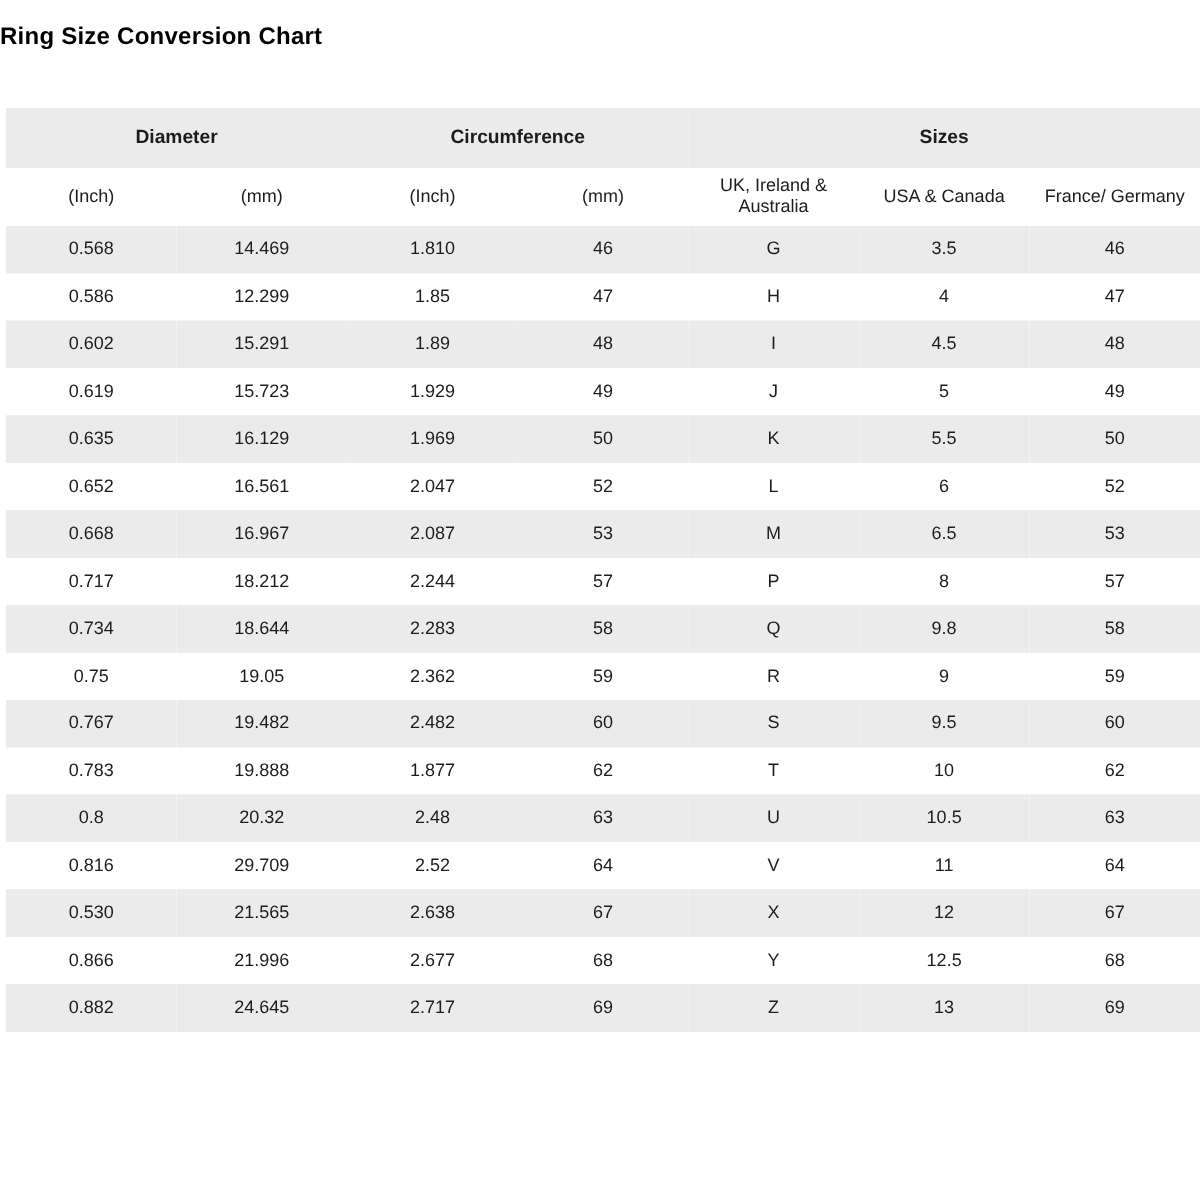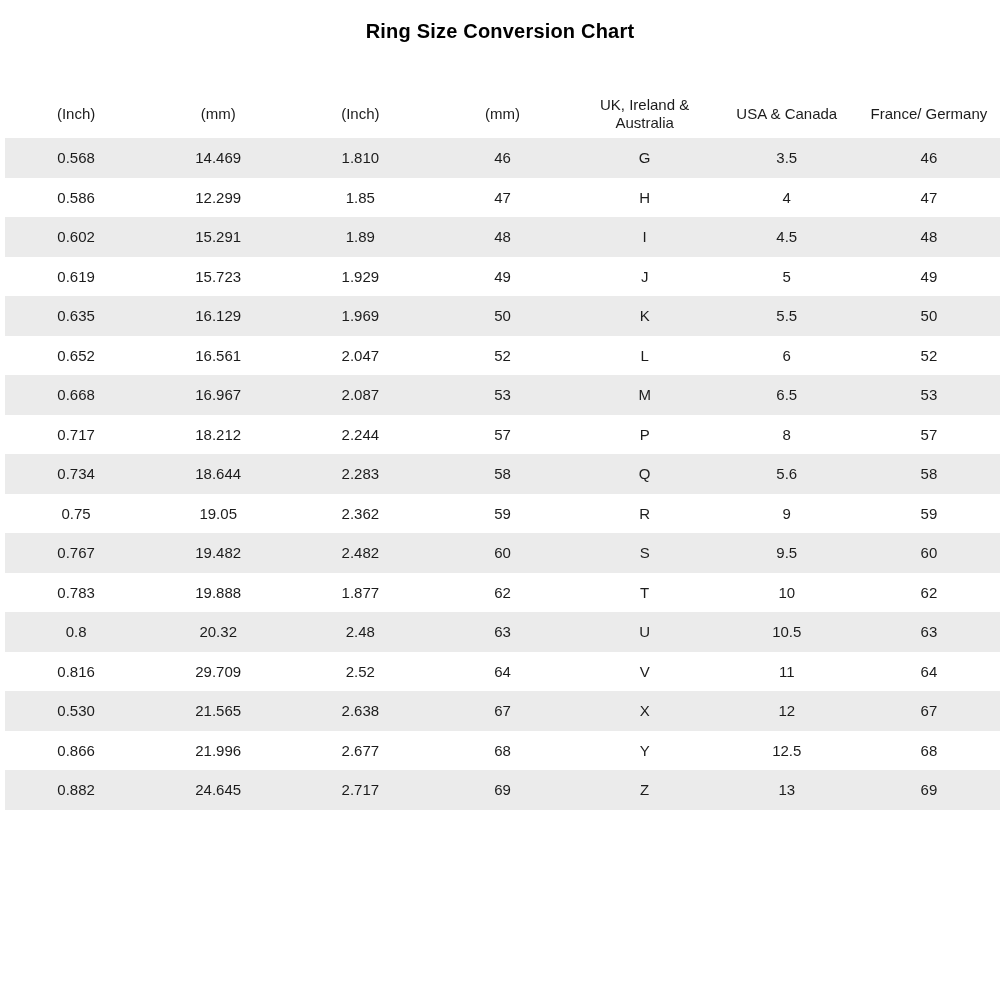--- a/index.html
+++ b/index.html
@@ -13,21 +13,20 @@
     margin: 0;
     padding: 0;
     background: var(--bg);
     width: 1000px;
     height: 1000px;
     font-family: "Liberation Sans", sans-serif;
     color: var(--text);
   }
   .page-title {
     margin: 20px 0 0 0;
-    text-align: center;
     font-size: 20px;
     line-height: 23px;
     font-weight: bold;
     color: var(--title);
     letter-spacing: 0.2px;
   }
   table.conversion-table {
     border-collapse: collapse;
     table-layout: fixed;
     margin: 47px 0 0 5px;
@@ -70,20 +69,25 @@
   <colgroup>
     <col>
       <col>
       <col>
       <col>
       <col>
       <col>
       <col>
   </colgroup>
   <thead>
+    <tr class="group-header-row">
+      <th colspan="2">Diameter</th>
+      <th colspan="2">Circumference</th>
+      <th colspan="3">Sizes</th>
+    </tr>
     <tr class="column-header-row">
       <th>(Inch)</th>
       <th>(mm)</th>
       <th>(Inch)</th>
       <th>(mm)</th>
       <th>UK, Ireland &amp; Australia</th>
       <th>USA &amp; Canada</th>
       <th>France/ Germany</th>
     </tr>
   </thead>
@@ -159,21 +163,21 @@
         <td>P</td>
         <td>8</td>
         <td>57</td>
       </tr>
       <tr>
         <td>0.734</td>
         <td>18.644</td>
         <td>2.283</td>
         <td>58</td>
         <td>Q</td>
-        <td>5.6</td>
+        <td>9.8</td>
         <td>58</td>
       </tr>
       <tr>
         <td>0.75</td>
         <td>19.05</td>
         <td>2.362</td>
         <td>59</td>
         <td>R</td>
         <td>9</td>
         <td>59</td>

